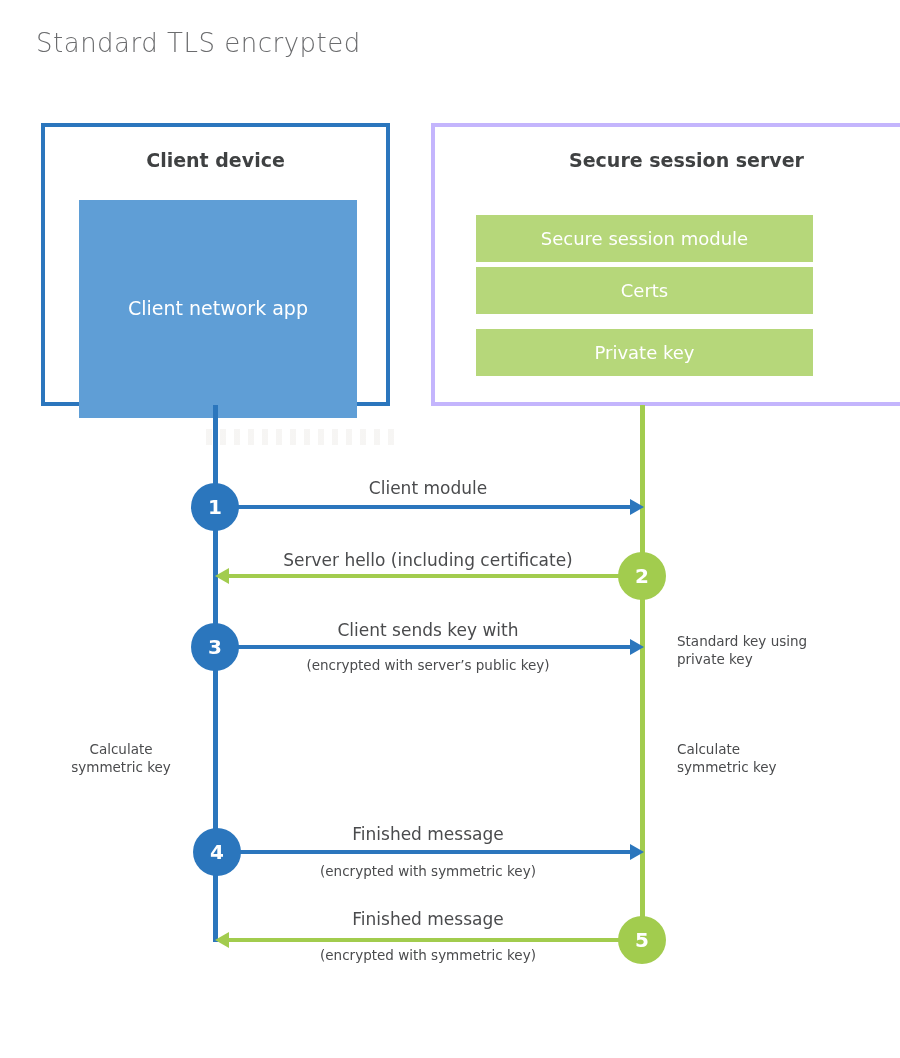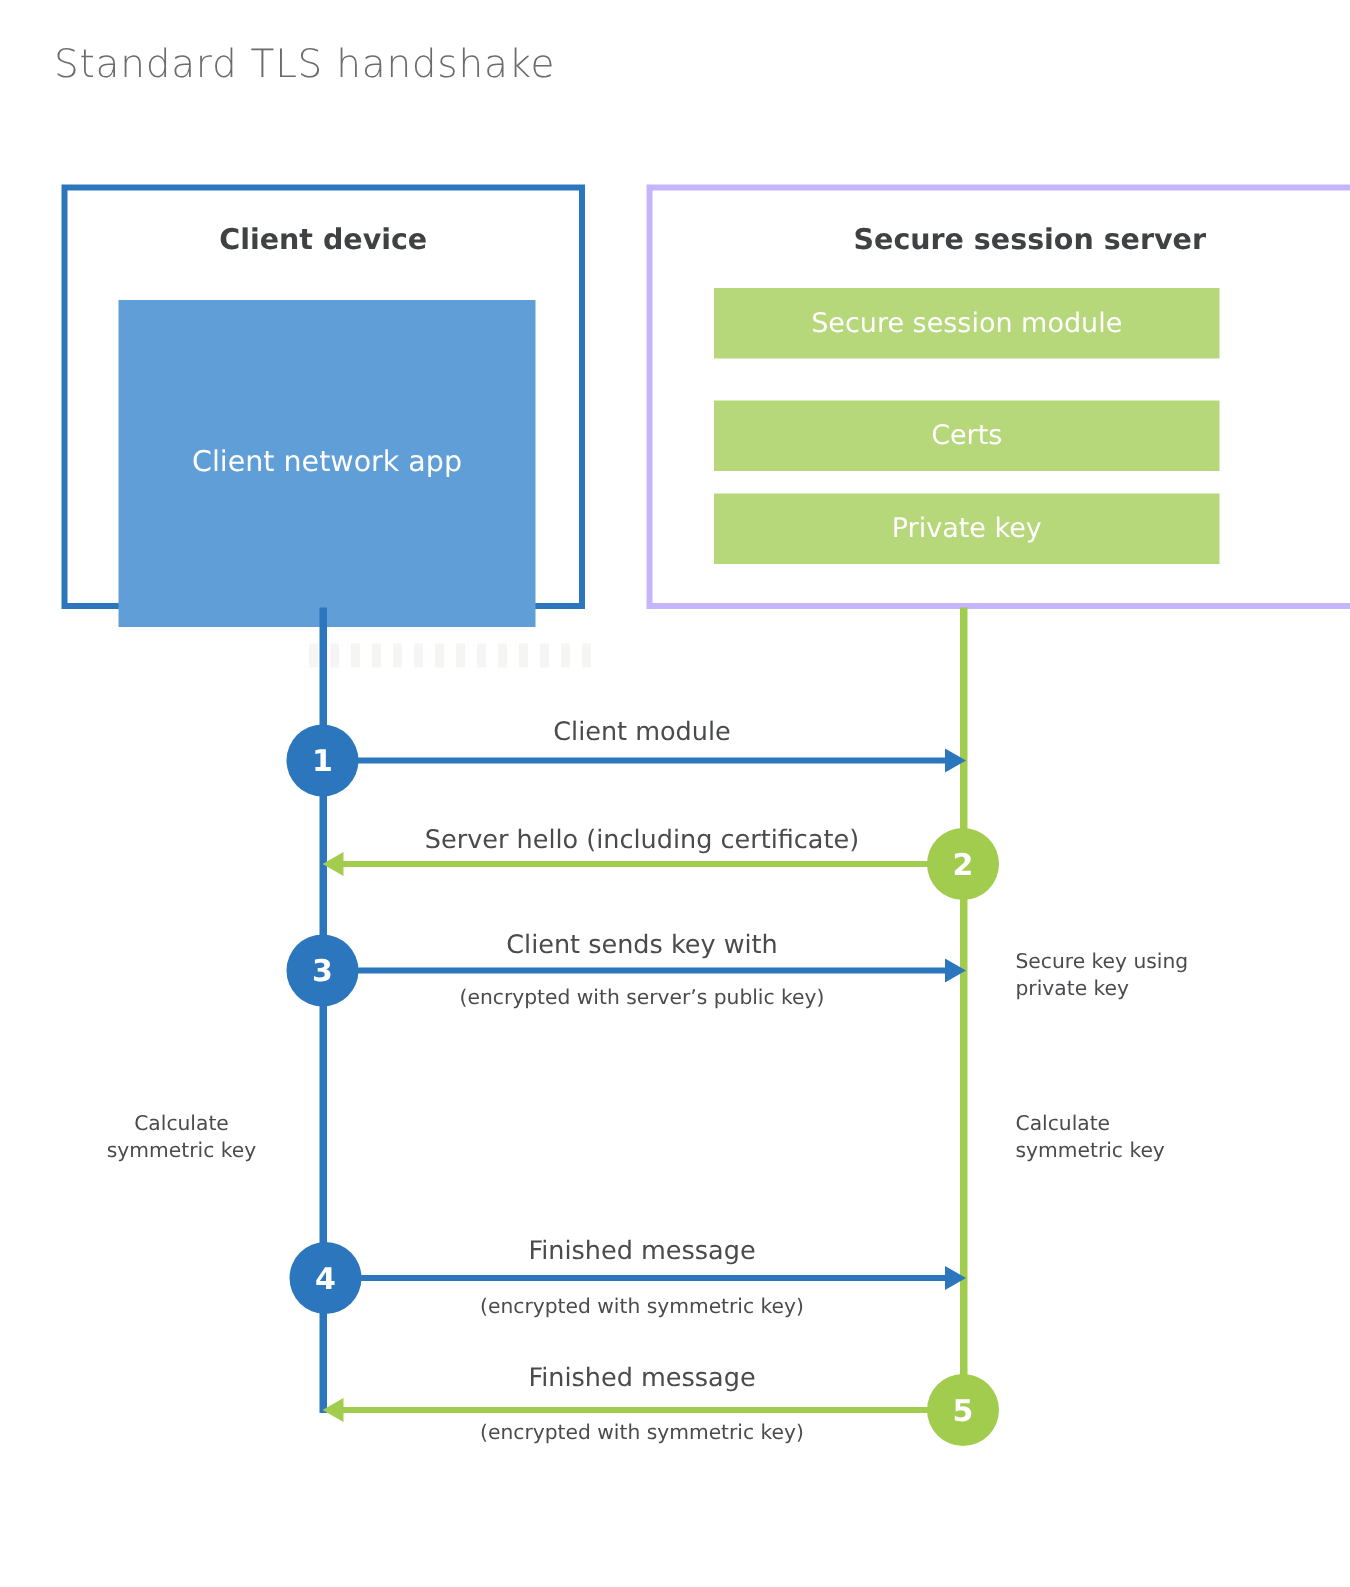--- a/index.html
+++ b/index.html
@@ -66,32 +66,32 @@
     font-size:13.5px;color:#4a4b4d;line-height:1.35;
   }
   .side-note.right{left:677px;text-align:left;}
   .side-note.leftcol{left:46px;width:150px;text-align:center;}
 </style>
 </head>
 <body>
 
 <div class="page">
 
-  <div class="abs page-title">Standard TLS handshake</div>
+  <div class="abs page-title">Standard TLS encrypted</div>
 
   <div class="abs actor-box client-box">
     <div class="actor-title">Client device</div>
     <div class="client-app">
       <span>Client network app</span>
     </div>
   </div>
 
   <div class="abs actor-box server-box">
     <div class="actor-title">Secure session server</div>
-    <div class="server-bar" style="top:65px;">Secure session module</div>
+    <div class="server-bar" style="top:88px;">Secure session module</div>
     <div class="server-bar" style="top:140px;">Certs</div>
     <div class="server-bar" style="top:202px;">Private key</div>
   </div>
 
   <div class="abs lifeline blue"></div>
   <div class="abs lifeline green"></div>
 
   <div class="abs ghost-artifact"></div>
 
   <div class="abs msg-label" style="top:478px;">Client module</div>
@@ -109,21 +109,21 @@
   </div>
 
   <div class="abs msg-label" style="top:620px;">Client sends key with</div>
   <div class="abs arrow-line blue" style="left:215px;top:645px;width:417px;"></div>
   <div class="abs arrow-head right" style="left:630px;top:639px;"></div>
   <div class="abs step-badge blue" style="left:191px;top:623px;">
     <span>3</span>
   </div>
   <div class="abs msg-sub" style="top:657px;">(encrypted with server’s public key)</div>
   <div class="abs side-note right" style="top:632px;">
-    <div>Secure key using</div>
+    <div>Standard key using</div>
     <div>private key</div>
   </div>
 
   <div class="abs side-note leftcol" style="top:740px;">
     <div>Calculate</div>
     <div>symmetric key</div>
   </div>
   <div class="abs side-note right" style="top:740px;">
     <div>Calculate</div>
     <div>symmetric key</div>

